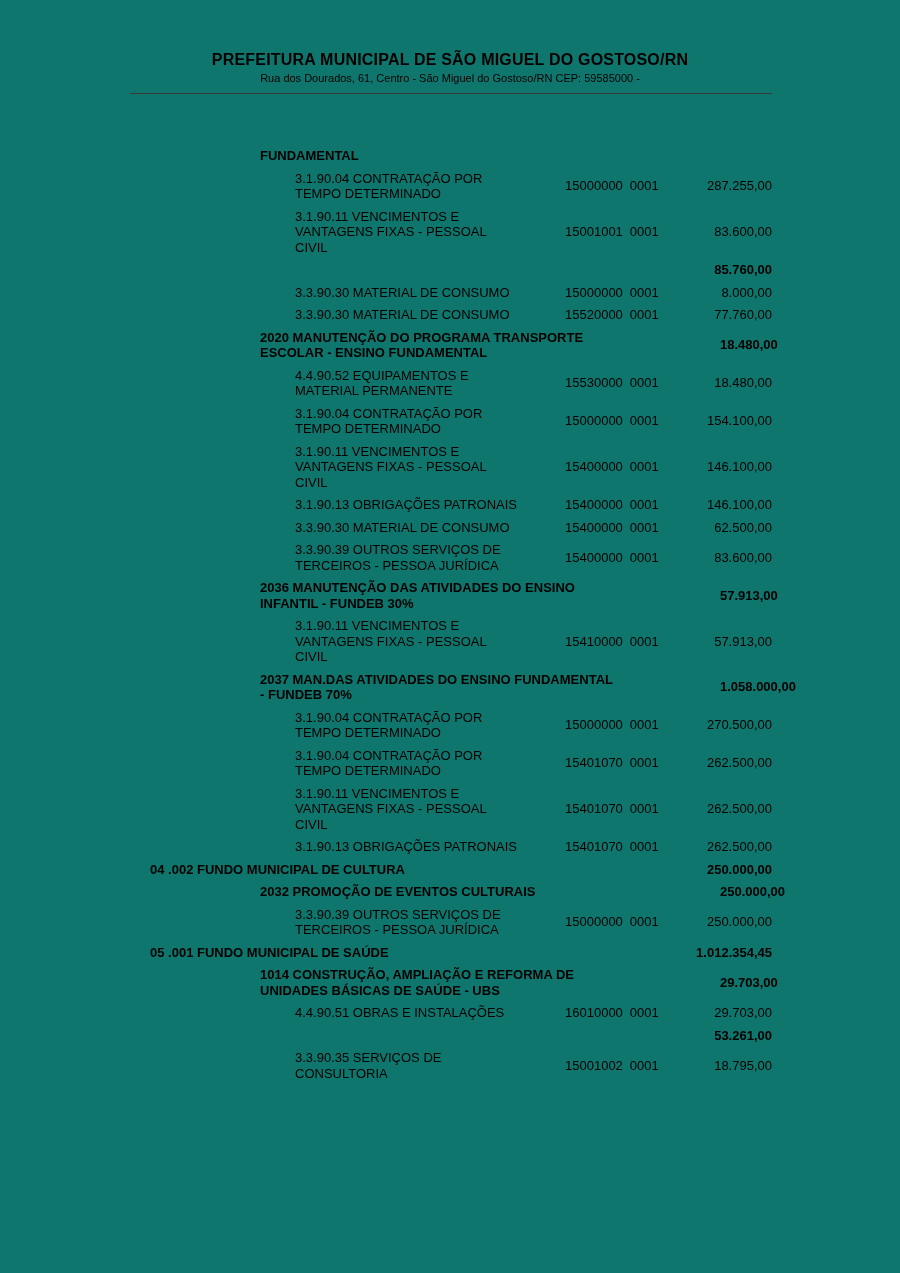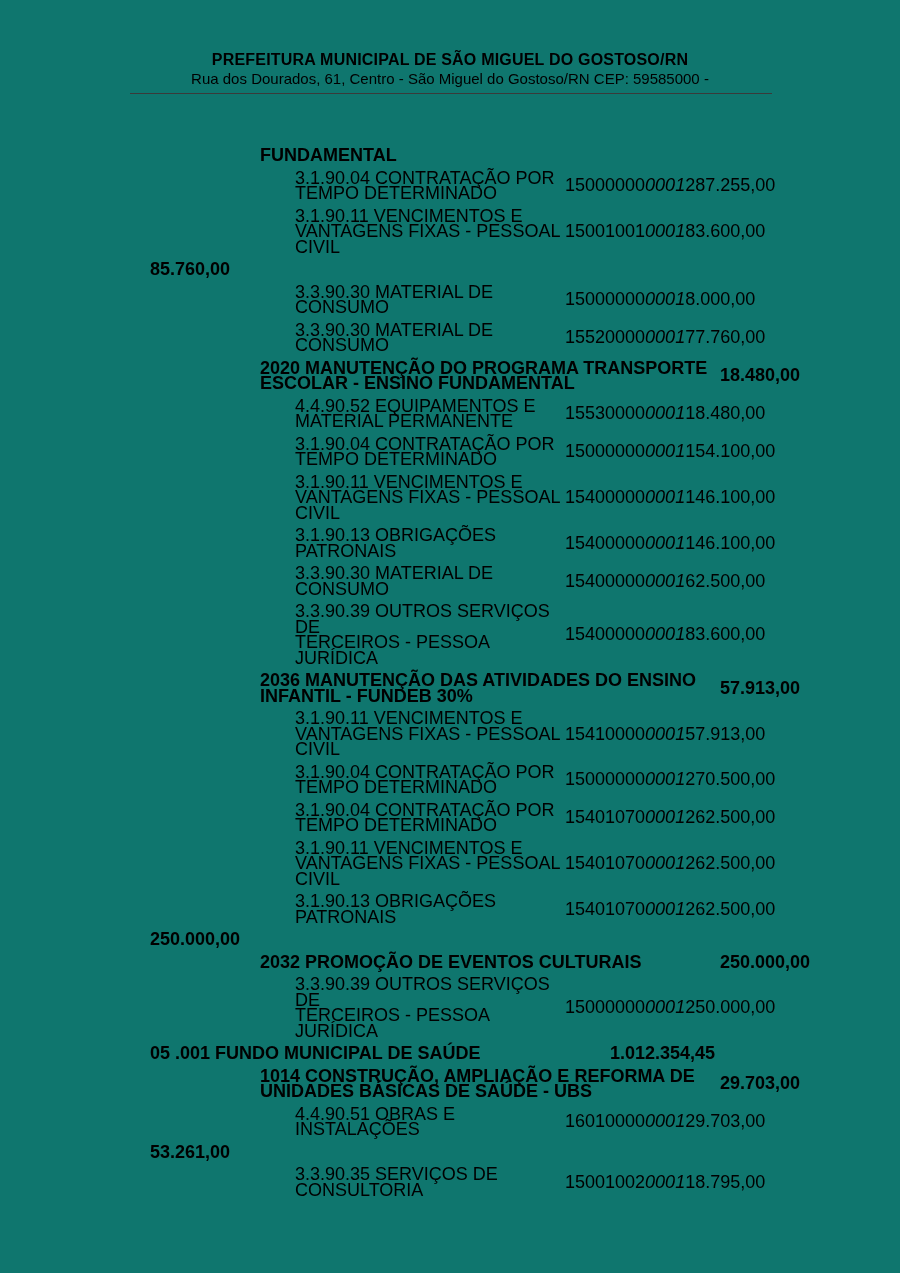--- a/index.html
+++ b/index.html
@@ -20,40 +20,40 @@
     padding-top: 50px;
     text-align: center;
   }
   .doc-title {
     font-size: 16px;
     font-weight: bold;
     line-height: 20px;
     letter-spacing: 0.2px;
   }
   .doc-address {
-    font-size: 15px;
+    font-size: 11px;
     line-height: 15px;
     margin-top: 1px;
   }
   .header-rule {
     margin: 7px 0 0 130px;
     width: 642px;
     height: 0;
     border-top: 1px solid #3a3a3a;
   }
   .table-wrap {
     margin-top: 54px;
     padding-left: 150px;
     padding-right: 128px;
   }
   .row {
     display: flex;
     align-items: center;
     margin-bottom: 7px;
-    font-size: 18px;
+    font-size: 13px;
     line-height: 15.5px;
   }
   .desc {
     white-space: pre-line;
   }
   .row.unit .desc {
     flex: 0 0 460px;
     font-weight: bold;
   }
   .row.section .desc {
@@ -68,25 +68,25 @@
   }
   .row.item .desc {
     margin-left: 145px;
     flex: 0 0 270px;
   }
   .codes {
     flex: 0 0 112px;
     white-space: nowrap;
   }
   .codes .src {
-    font-style: italic;
+    margin-left: 7px;
   }
   .value {
     flex: 1 1 auto;
-    text-align: left;
+    text-align: right;
     white-space: nowrap;
   }
   .row.unit .value, .row.program .value {
     font-weight: bold;
   }
 </style>
 </head>
 <body>
 
 <div class="page">
@@ -170,20 +170,25 @@
 INFANTIL - FUNDEB 30%</div>
         <div class="value">57.913,00</div>
       </div>
       <div class="row item">
         <div class="desc">3.1.90.11 VENCIMENTOS E
 VANTAGENS FIXAS - PESSOAL
 CIVIL</div>
         <div class="codes"><span>15410000</span><span class="src">0001</span></div>
         <div class="value">57.913,00</div>
       </div>
+      <div class="row program">
+        <div class="desc">2037 MAN.DAS ATIVIDADES DO ENSINO FUNDAMENTAL
+- FUNDEB 70%</div>
+        <div class="value">1.058.000,00</div>
+      </div>
       <div class="row item">
         <div class="desc">3.1.90.04 CONTRATAÇÃO POR
 TEMPO DETERMINADO</div>
         <div class="codes"><span>15000000</span><span class="src">0001</span></div>
         <div class="value">270.500,00</div>
       </div>
       <div class="row item">
         <div class="desc">3.1.90.04 CONTRATAÇÃO POR
 TEMPO DETERMINADO</div>
         <div class="codes"><span>15401070</span><span class="src">0001</span></div>
@@ -195,20 +200,21 @@
 CIVIL</div>
         <div class="codes"><span>15401070</span><span class="src">0001</span></div>
         <div class="value">262.500,00</div>
       </div>
       <div class="row item">
         <div class="desc">3.1.90.13 OBRIGAÇÕES PATRONAIS</div>
         <div class="codes"><span>15401070</span><span class="src">0001</span></div>
         <div class="value">262.500,00</div>
       </div>
       <div class="row unit">
+        <div class="desc">04 .002 FUNDO MUNICIPAL DE CULTURA</div>
         <div class="value">250.000,00</div>
       </div>
       <div class="row program">
         <div class="desc">2032 PROMOÇÃO DE EVENTOS CULTURAIS</div>
         <div class="value">250.000,00</div>
       </div>
       <div class="row item">
         <div class="desc">3.3.90.39 OUTROS SERVIÇOS DE
 TERCEIROS - PESSOA JURÍDICA</div>
         <div class="codes"><span>15000000</span><span class="src">0001</span></div>

